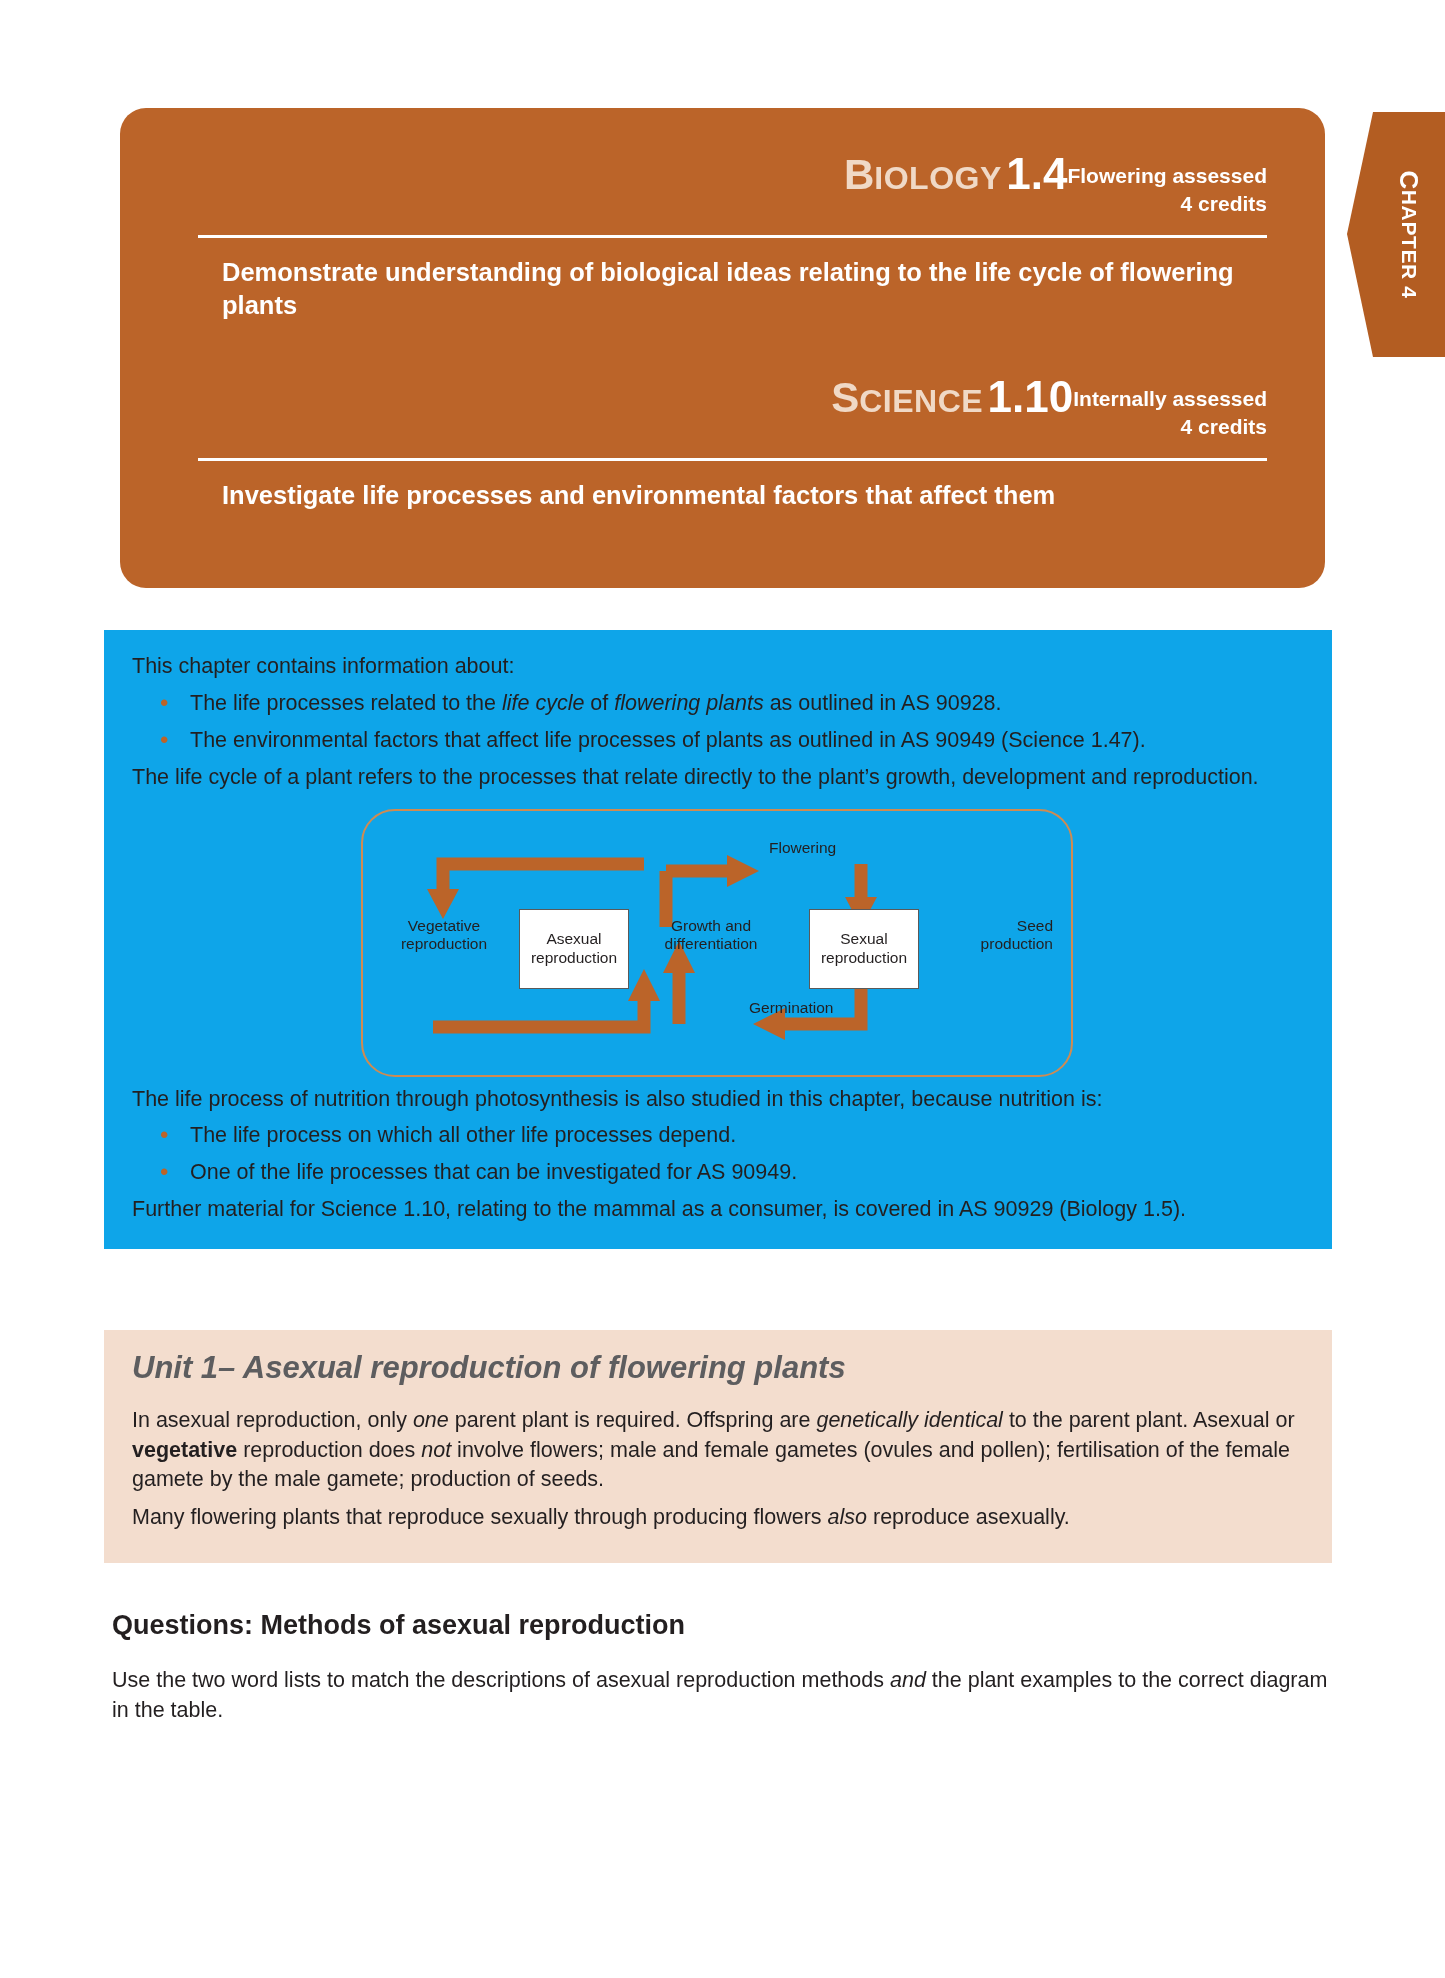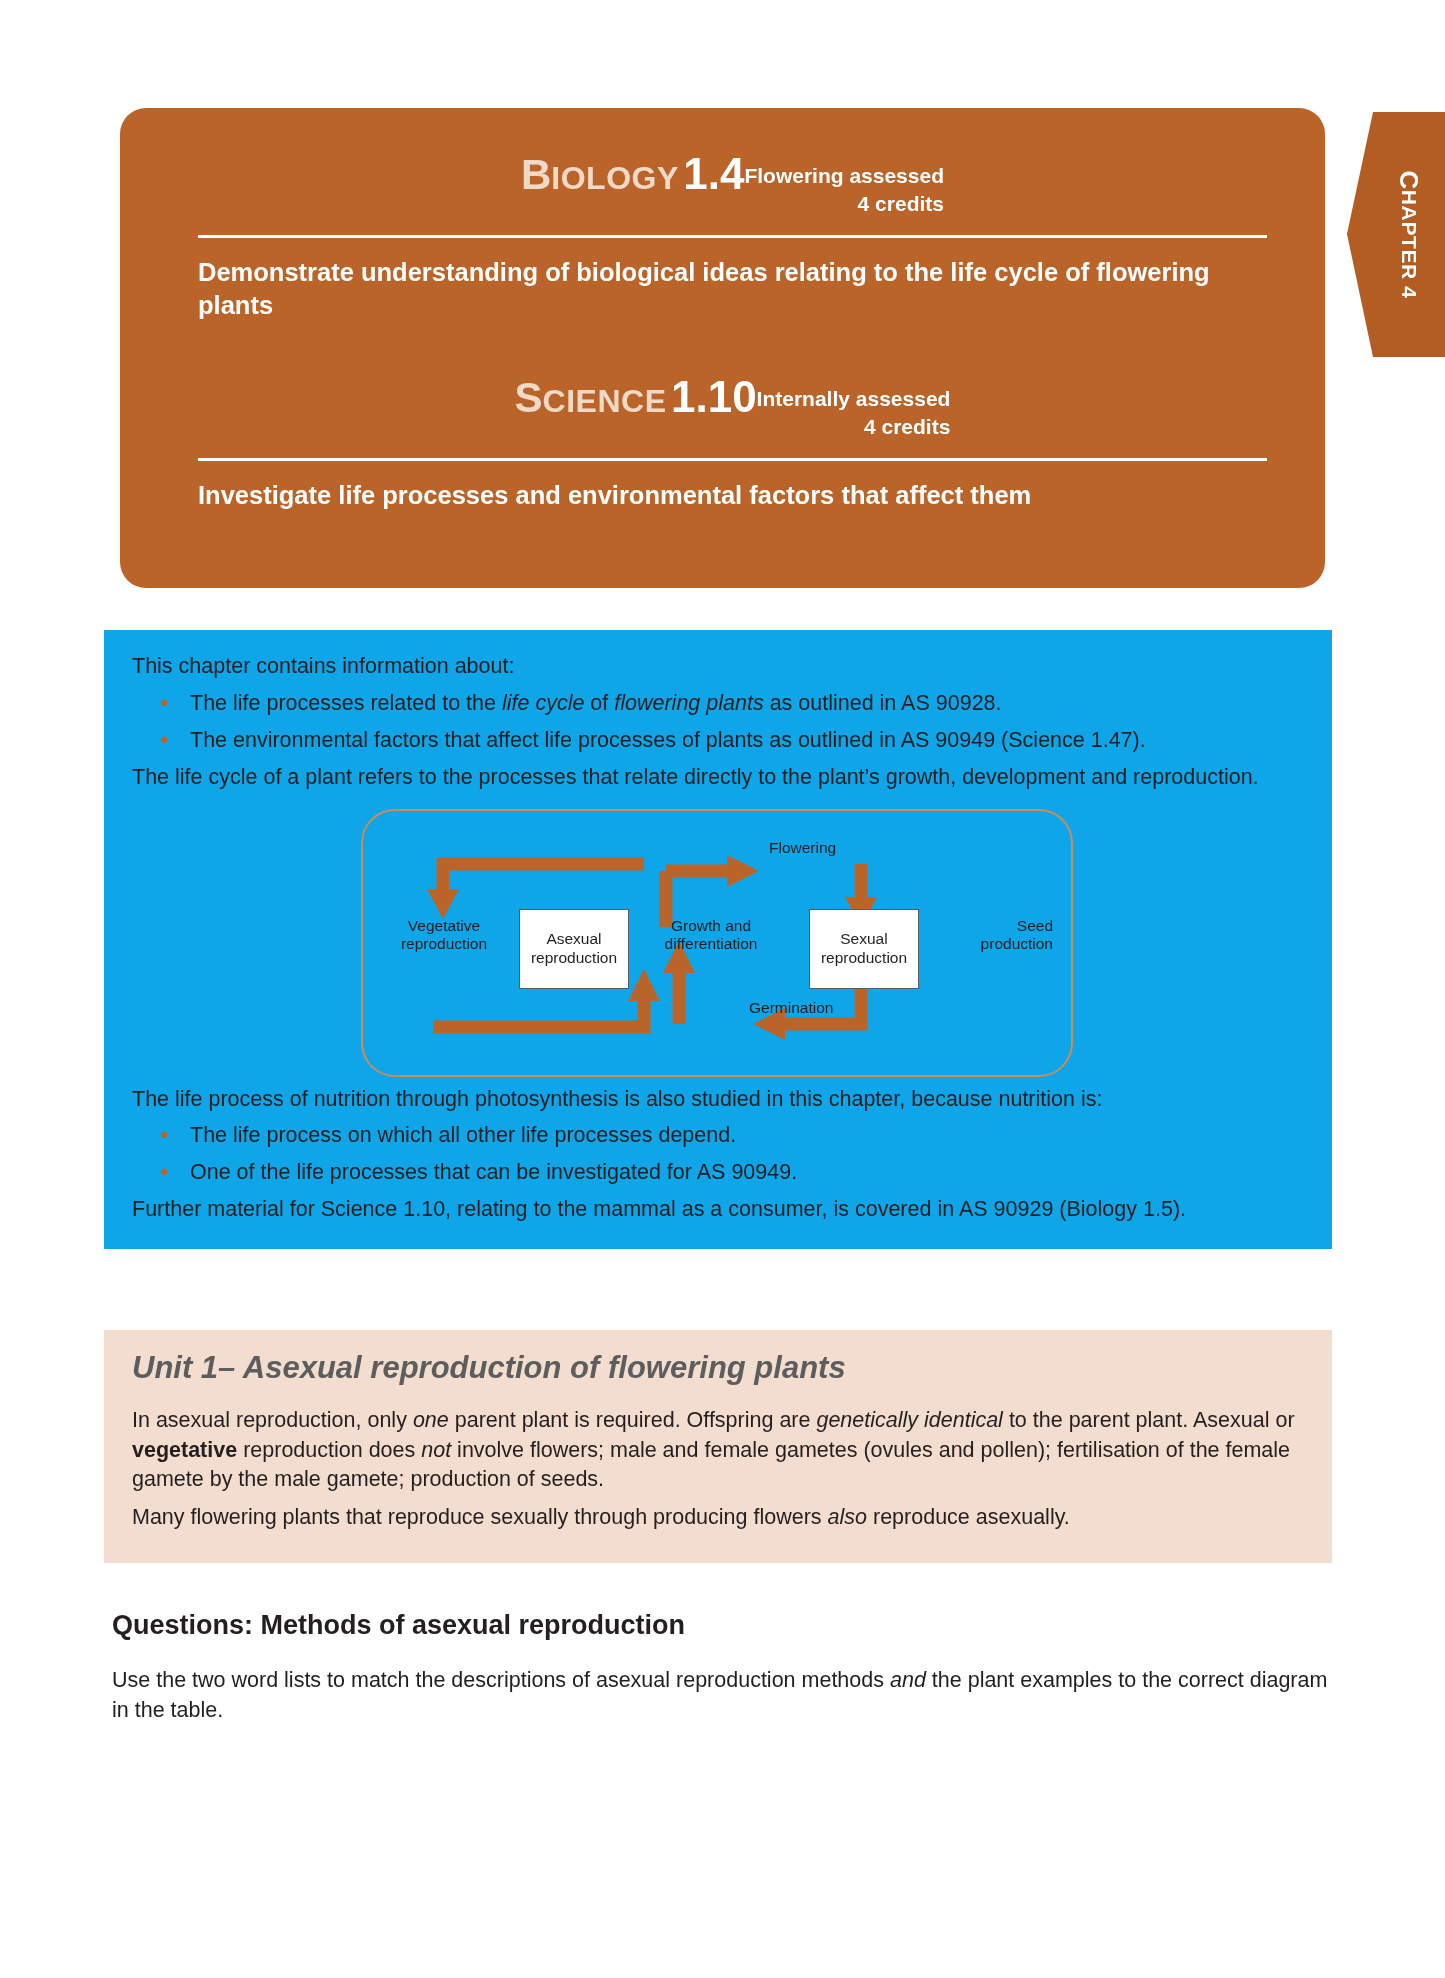--- a/index.html
+++ b/index.html
@@ -66,21 +66,21 @@
     height: 480px;
     background: #bb6429;
     border-radius: 26px;
     box-sizing: border-box;
     padding: 44px 58px 30px 78px;
     color: #ffffff;
   }
   .std-row {
     display: flex;
     align-items: flex-start;
-    justify-content: center;
+    justify-content: flex-end;
   }
   .std-title {
     font-weight: bold;
     color: #f0d9c6;
     line-height: 1;
     white-space: nowrap;
   }
   .std-title .sc-big { font-size: 42px; }
   .std-title .sc-small { font-size: 32px; letter-spacing: 0.5px; }
   .std-title .num { font-size: 44px; color: #ffffff; font-weight: bold; }
@@ -95,20 +95,21 @@
   .rule {
     height: 3px;
     background: #ffffff;
     margin: 16px 0 18px 0;
   }
   .std-desc {
     font-size: 25.5px;
     font-weight: bold;
     line-height: 1.32;
     color: #ffffff;
+    margin-left: 24px;
   }
   .spacer-1 { height: 52px; }
 
   
   .intro-block {
     position: absolute;
     left: 104px;
     top: 630px;
     width: 1228px;
     background: #0ea5e9;

